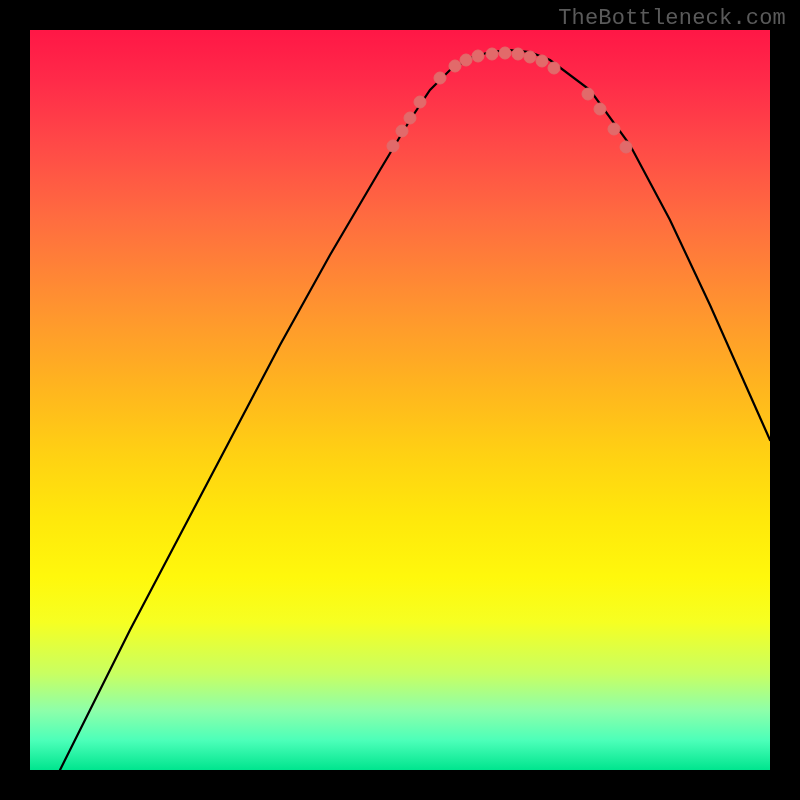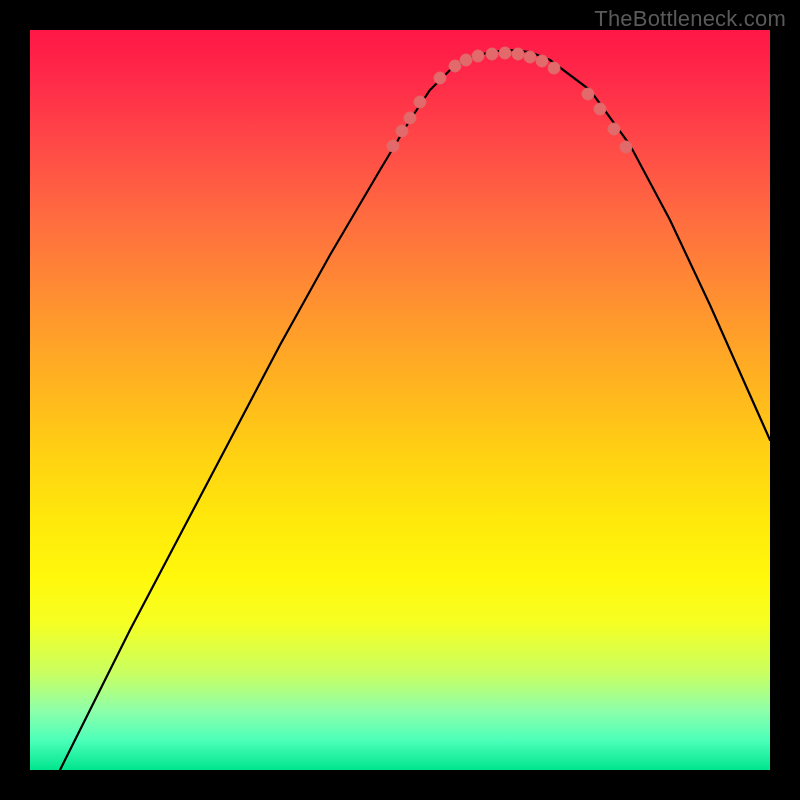--- a/index.html
+++ b/index.html
@@ -7,21 +7,21 @@
   .frame {
     position: relative;
     width: 800px;
     height: 800px;
     background: #000;
   }
   .watermark {
     position: absolute;
     top: 6px;
     right: 14px;
-    font-family: Liberation Sans, sans-serif;
+    font-family: Liberation Mono, monospace;
     font-size: 22px;
     font-weight: 500;
     color: #5a5a5a;
     letter-spacing: 0.2px;
     z-index: 10;
     margin-left: 20px;
   }
   .plot-area {
     position: absolute;
     left: 30px;

